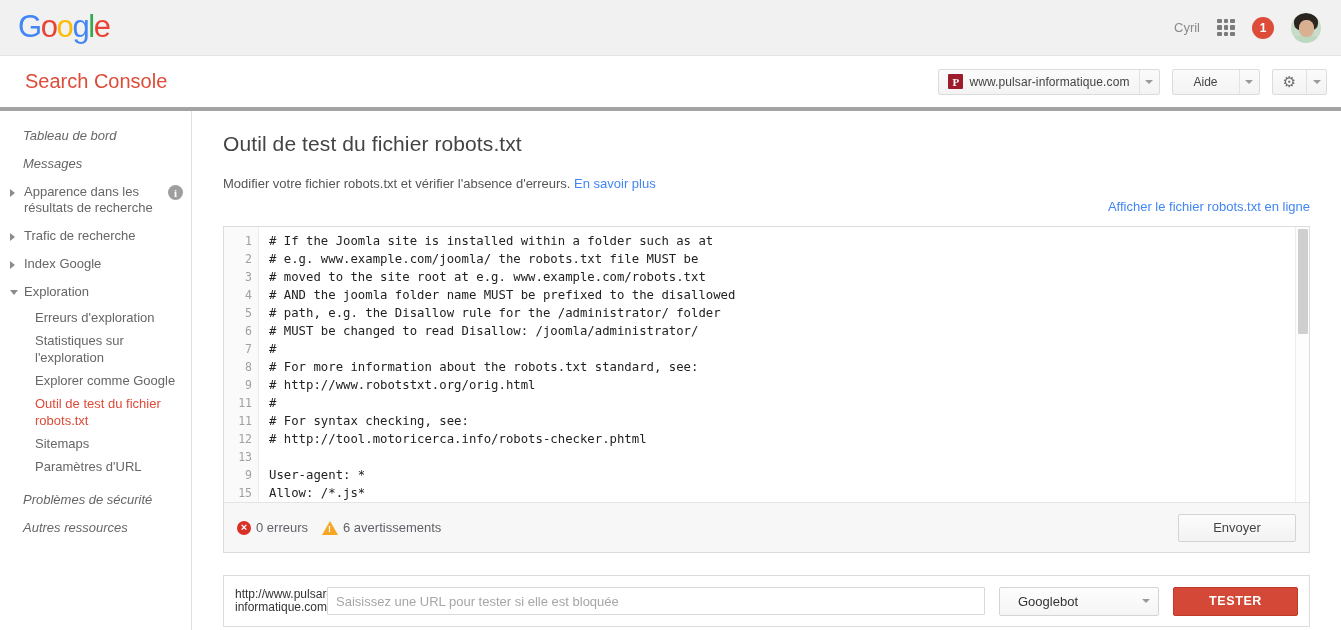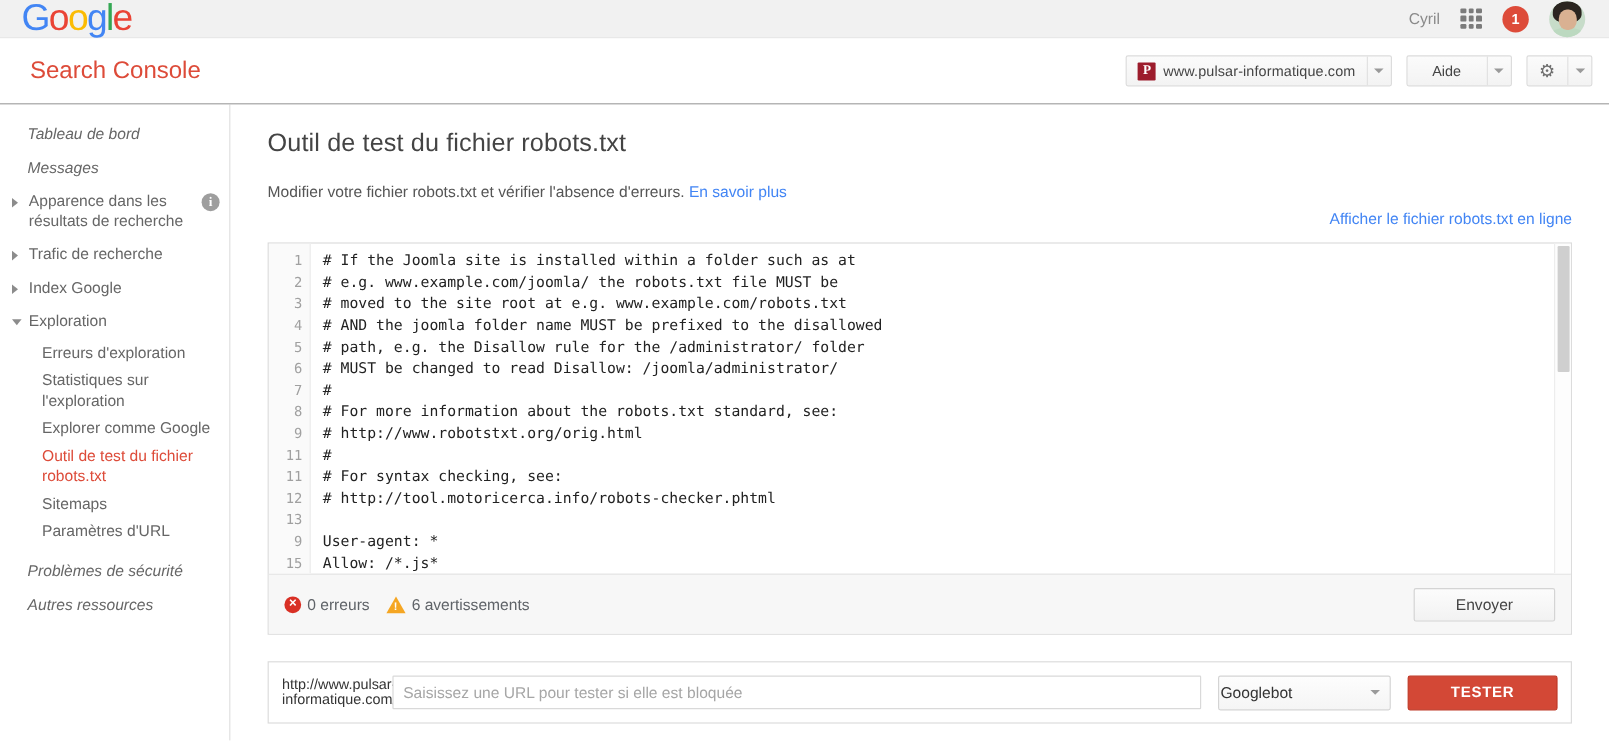--- a/index.html
+++ b/index.html
@@ -8,21 +8,21 @@
     margin: 0; padding: 0;
     width: 1341px; height: 630px;
     overflow: hidden;
     background: #fff;
     font-family: "Liberation Sans", sans-serif;
     -webkit-font-smoothing: antialiased;
   }
 
   
   #google-bar {
-    height: 32px;
+    height: 56px;
     background: #f1f1f1;
     border-bottom: 1px solid #e5e5e5;
     display: flex;
     align-items: center;
     padding: 0 14px 0 18px;
     position: relative;
   }
   #google-logo {
     font-size: 31px;
     letter-spacing: -1.4px;
@@ -95,21 +95,21 @@
     position: absolute; left: 1px; bottom: -4px;
     width: 28px; height: 12px;
     background: #bcd9c0;
     border-radius: 50% 50% 0 0;
   }
 
   
   #console-header {
     height: 55px;
     background: #fff;
-    border-bottom: 1px solid #a3a3a3;
+    border-bottom: 4px solid #a3a3a3;
     display: flex;
     align-items: center;
     padding: 0 14px 0 25px;
     position: relative;
   }
   #console-title {
     font-size: 20px;
     color: #dd4b39;
     font-weight: 400;
   }
@@ -411,29 +411,29 @@
     border-radius: 1px;
     padding: 0 8px;
     font-size: 13px;
     color: #333;
     font-family: "Liberation Sans", sans-serif;
     outline: none;
   }
   #url-input::placeholder { color: #a6a6a6; }
   #bot-select {
     margin-left: 14px;
-    width: 144px;
+    width: 160px;
     height: 29px;
     border: 1px solid #d4d4d4;
     background: linear-gradient(#fdfdfd, #f5f5f5);
     border-radius: 2px;
     display: flex;
     align-items: center;
     justify-content: space-between;
-    padding: 0 8px 0 1px;
+    padding: 0 8px 0 18px;
     font-size: 13px;
     color: #333;
     cursor: pointer;
   }
   #tester-btn {
     margin-left: 14px;
     width: 125px;
     height: 29px;
     background: #d34836;
     border: 1px solid #c03a28;

